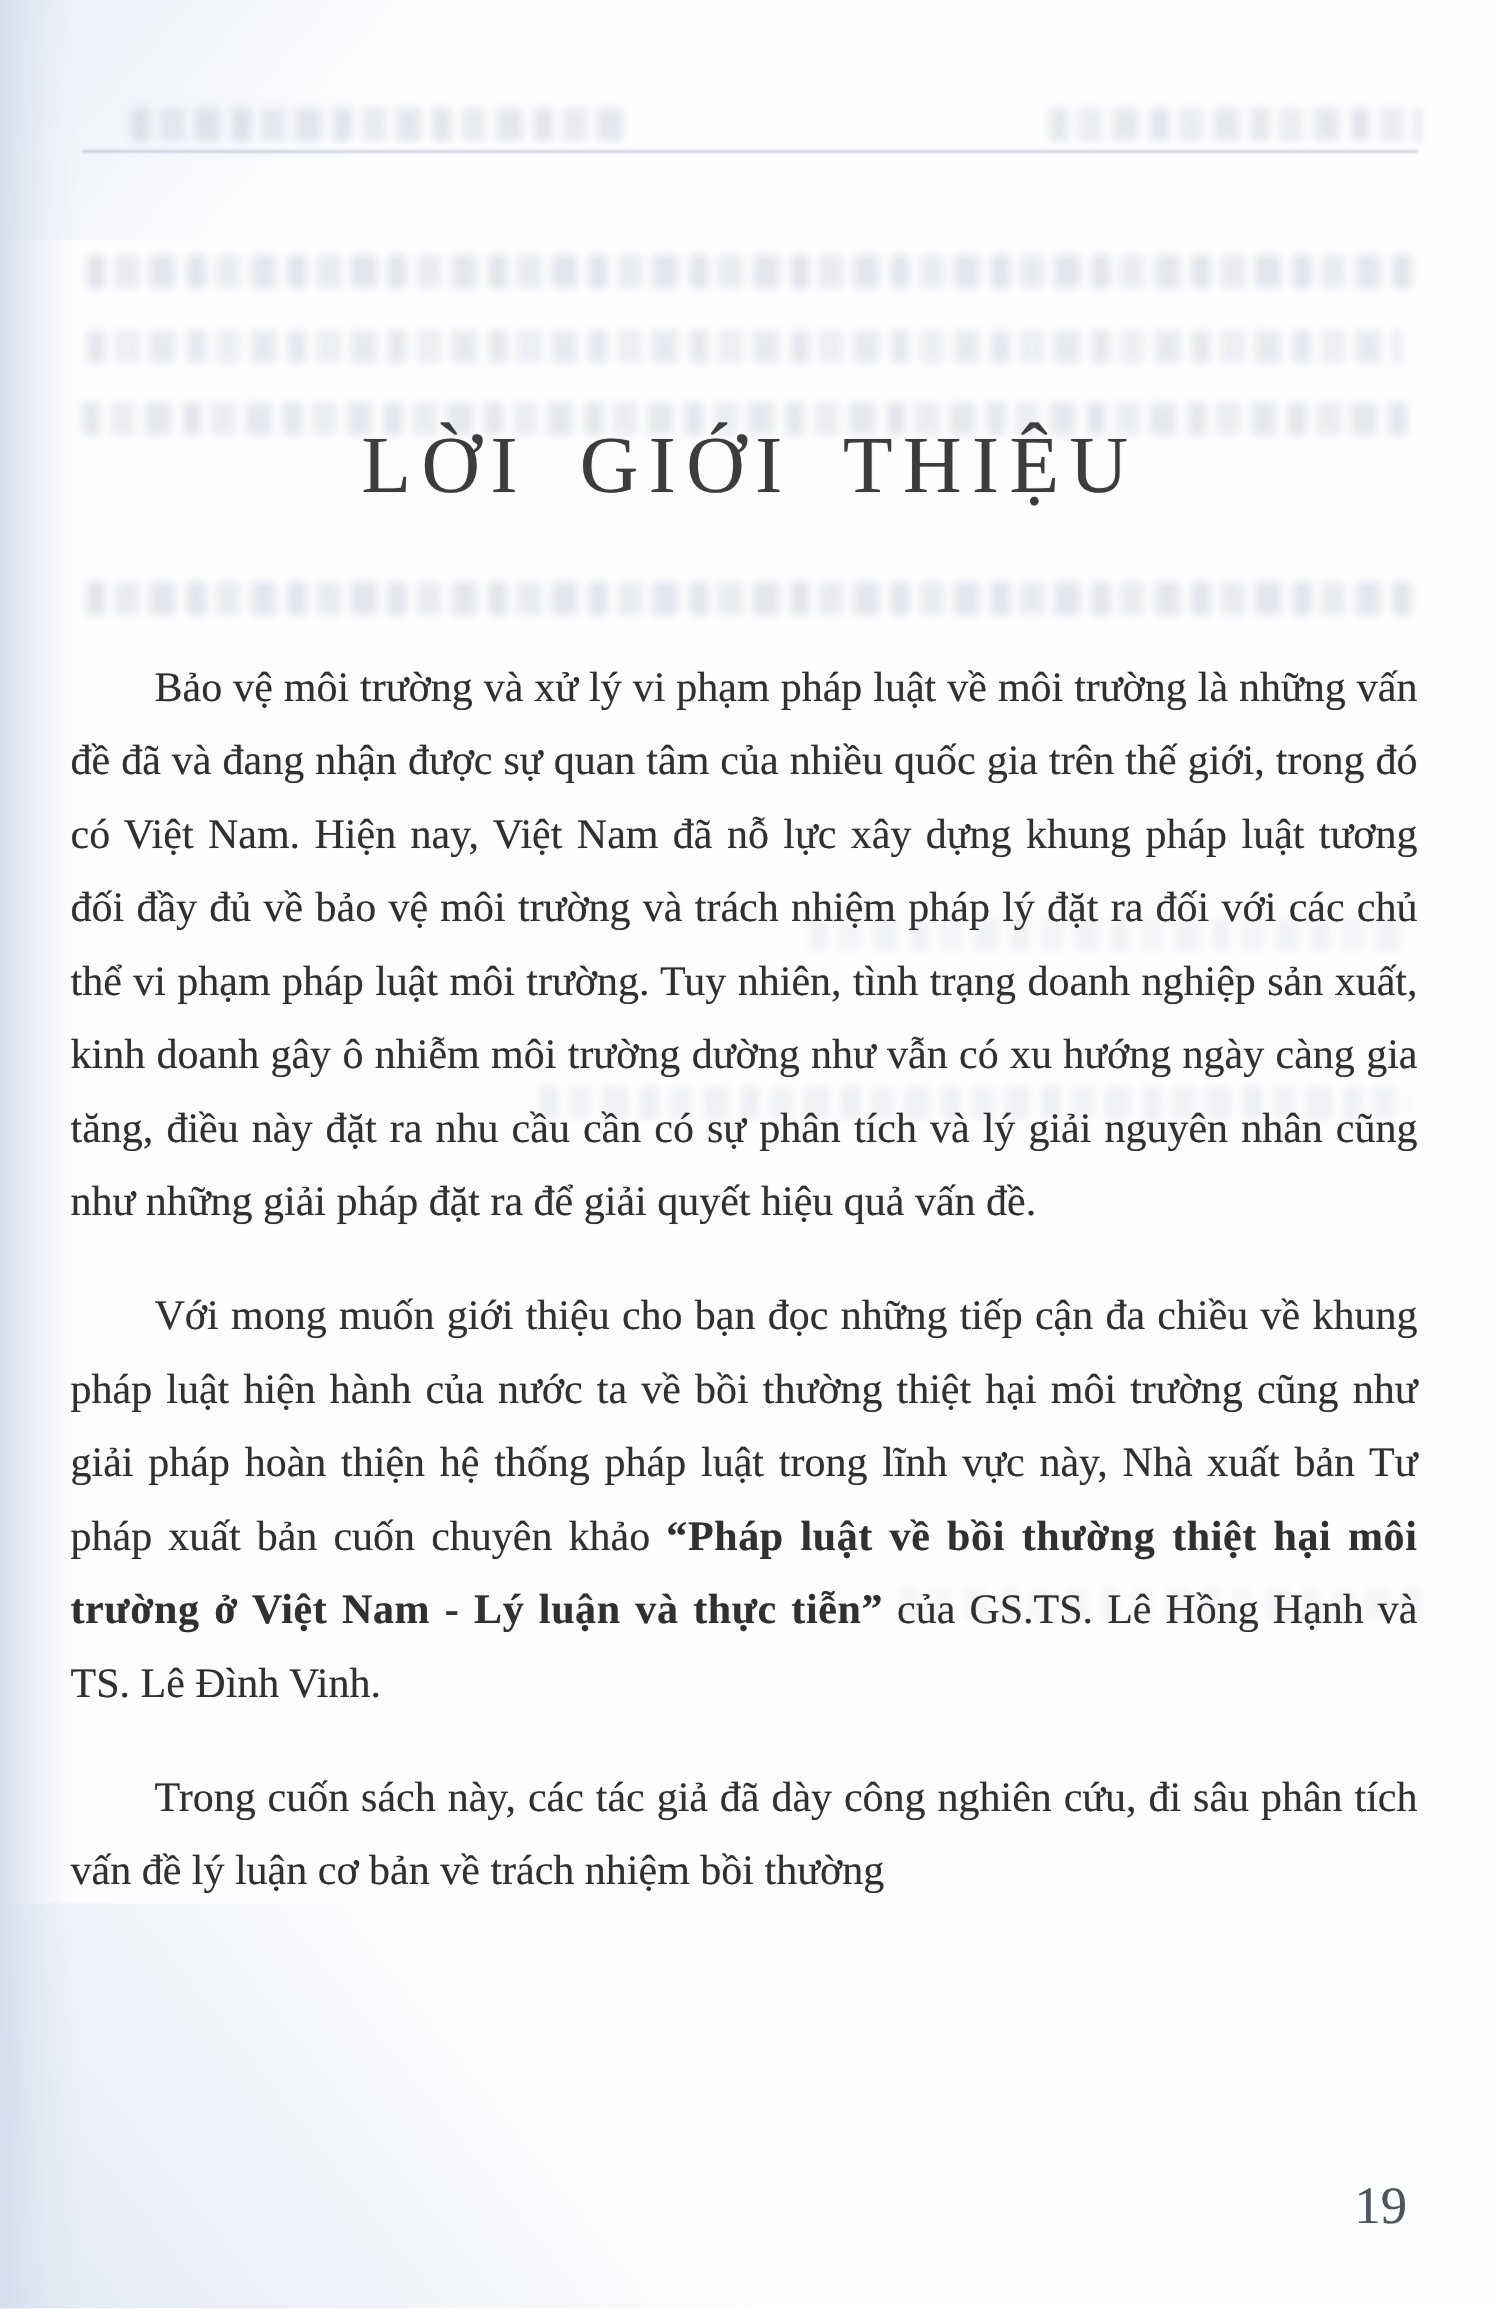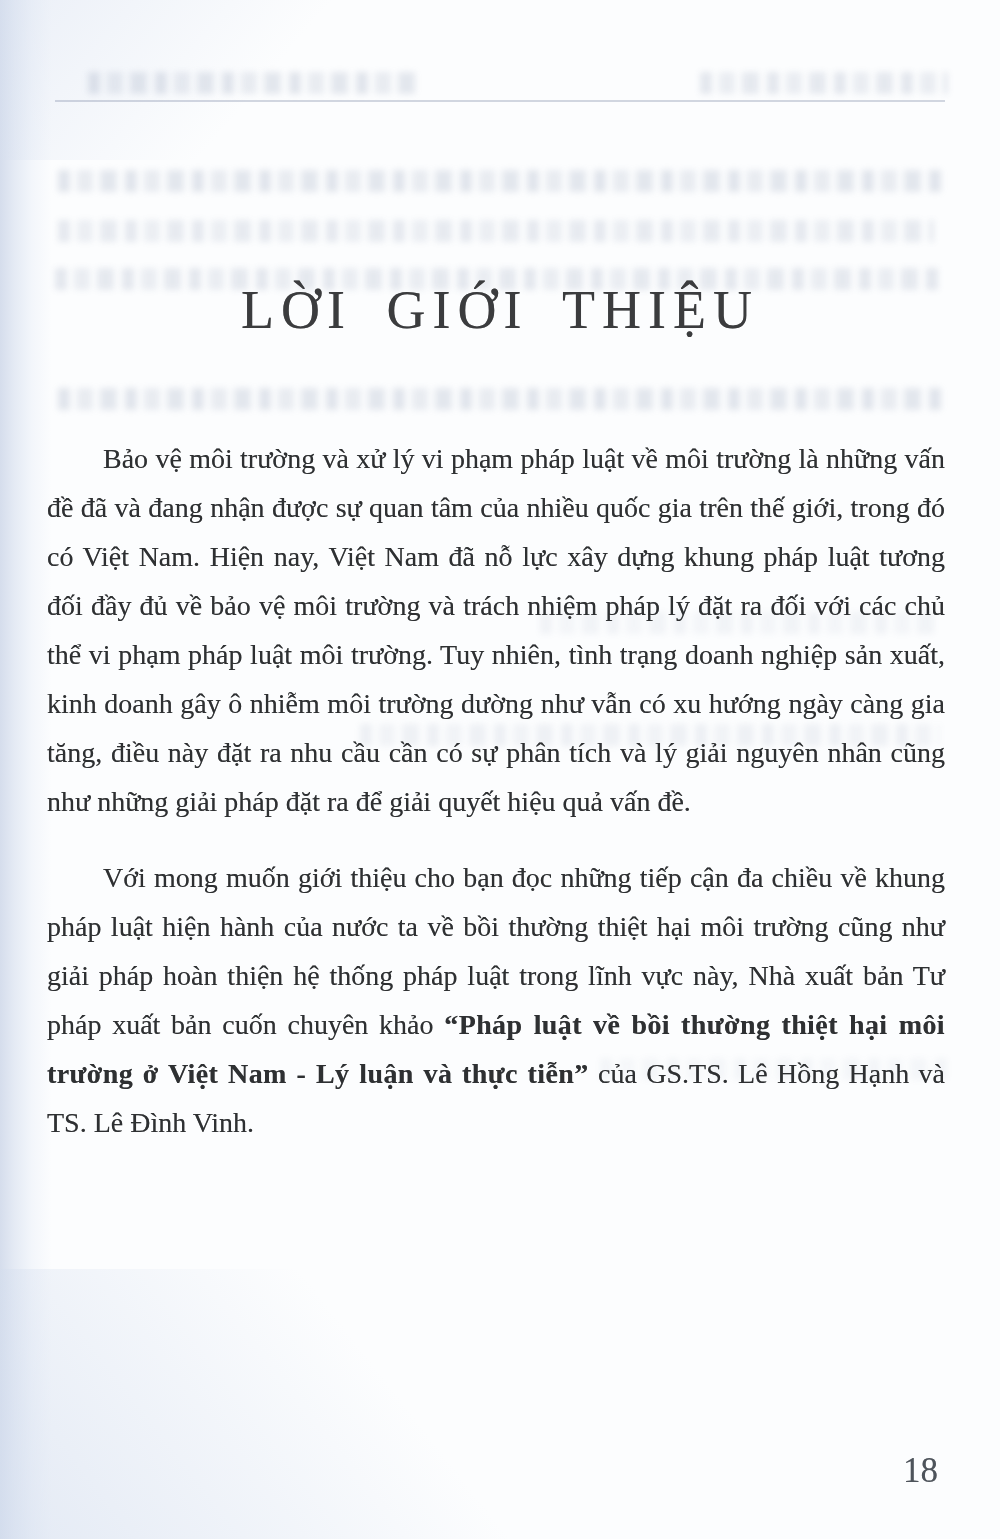--- a/index.html
+++ b/index.html
@@ -123,17 +123,18 @@
   <div class="ghost-line" style="top:388px; left:58px; width:888px; opacity:.5;"></div>
   <div class="ghost-line" style="top:612px; left:540px; width:400px; opacity:.22;"></div>
   <div class="ghost-line" style="top:724px; left:360px; width:580px; opacity:.28;"></div>
   <div class="ghost-line" style="top:1058px; left:600px; width:350px; opacity:.16;"></div>
 
   <h1 class="page-title">LỜI GIỚI THIỆU</h1>
 
   <main class="body-text">
       <p><span class="normal">Bảo vệ môi trường và xử lý vi phạm pháp luật về môi trường là những vấn đề đã và đang nhận được sự quan tâm của nhiều quốc gia trên thế giới, trong đó có Việt Nam. Hiện nay, Việt Nam đã nỗ lực xây dựng khung pháp luật tương đối đầy đủ về bảo vệ môi trường và trách nhiệm pháp lý đặt ra đối với các chủ thể vi phạm pháp luật môi trường. Tuy nhiên, tình trạng doanh nghiệp sản xuất, kinh doanh gây ô nhiễm môi trường dường như vẫn có xu hướng ngày càng gia tăng, điều này đặt ra nhu cầu cần có sự phân tích và lý giải nguyên nhân cũng như những giải pháp đặt ra để giải quyết hiệu quả vấn đề.</span></p>
       <p><span class="normal">Với mong muốn giới thiệu cho bạn đọc những tiếp cận đa chiều về khung pháp luật hiện hành của nước ta về bồi thường thiệt hại môi trường cũng như giải pháp hoàn thiện hệ thống pháp luật trong lĩnh vực này, Nhà xuất bản Tư pháp xuất bản cuốn chuyên khảo </span><span class="bold-italic">“Pháp luật về bồi thường thiệt hại môi trường ở Việt Nam - Lý luận và thực tiễn”</span><span class="normal"> của GS.TS. Lê Hồng Hạnh và TS. Lê Đình Vinh.</span></p>
+      <p><span class="normal">Trong cuốn sách này, các tác giả đã dày công nghiên cứu, đi sâu phân tích vấn đề lý luận cơ bản về trách nhiệm bồi thường</span></p>
     </main>
 
-  <div class="page-number">18</div>
+  <div class="page-number">19</div>
 
 </div>
 
 </body></html>

